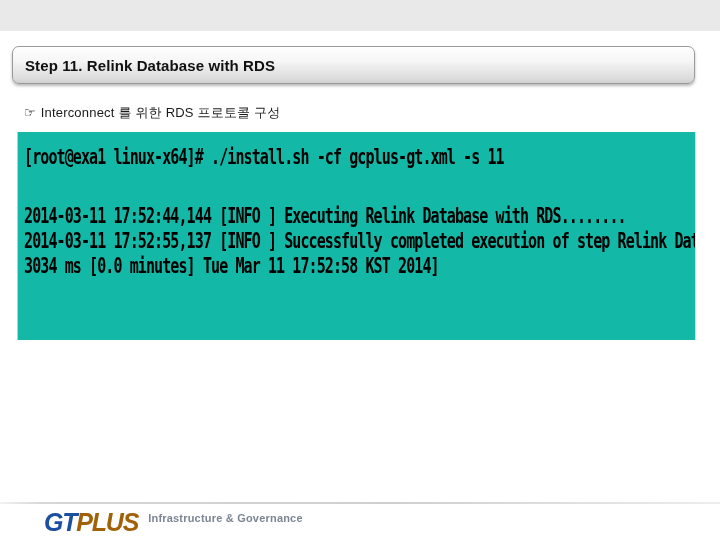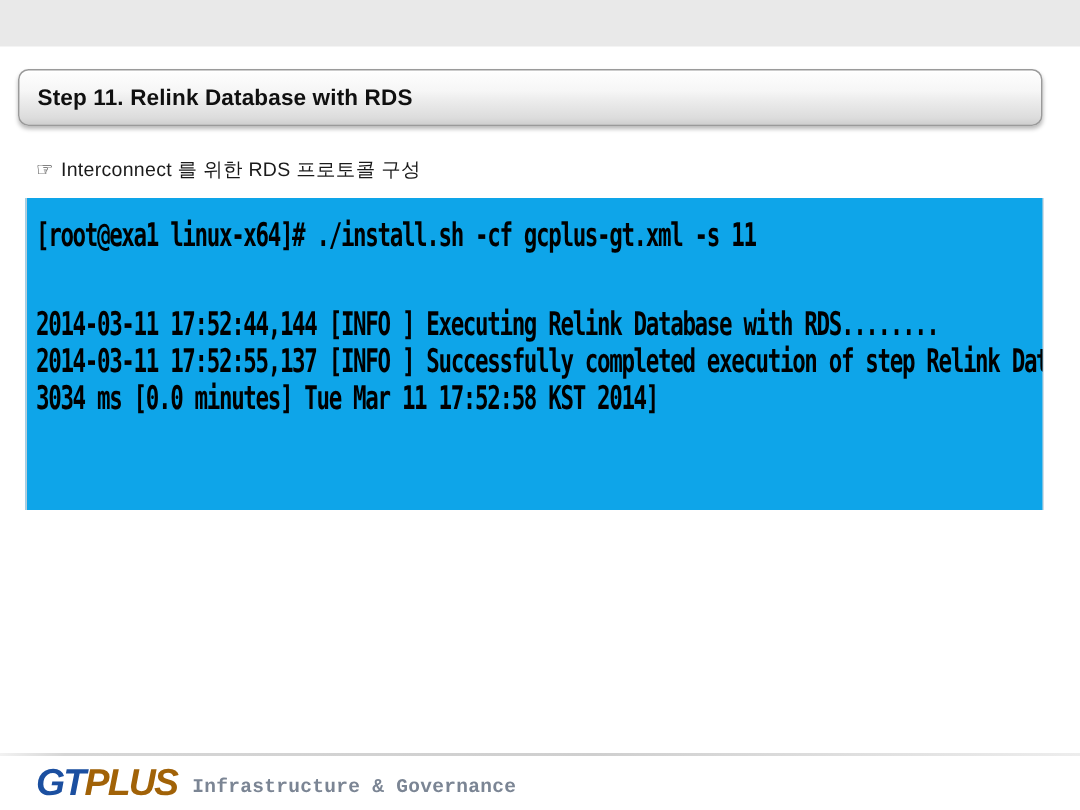--- a/index.html
+++ b/index.html
@@ -77,21 +77,21 @@
   
   .console-box {
     position: absolute;
     left: 17px;
     top: 132px;
     width: 679px;
     height: 208px;
     box-sizing: border-box;
     border-left: 1px solid #b9ccd8;
     border-right: 1px solid #d3dde4;
-    background: #0ea5e9;
+    background: #14b8a6;
     overflow: hidden;
   }
   .console-inner {
     padding: 10px 0 0 6px;
     font-family: "DejaVu Sans Mono", "Liberation Mono", monospace;
     font-size: 15px;
     font-weight: bold;
     line-height: 1.0;
     color: #000000;
     white-space: nowrap;
@@ -123,31 +123,31 @@
   }
   .logo {
     margin-left: 24px;
     font-size: 25px;
     font-weight: bold;
     font-style: italic;
     letter-spacing: -1.2px;
     line-height: 1;
     font-family: "Liberation Sans", sans-serif;
   }
-  .logo .gt { color: #1b4fa0; }
+  .logo .gt { color: #1b4fa0; margin-left: 20px; }
   .logo .plus { color: #a16207; }
   .tagline {
     margin-left: 10px;
-    font-family: Liberation Mono, monospace;
-    font-size: 13px;
+    font-family: Liberation Sans, sans-serif;
+    font-size: 11px;
     font-weight: bold;
     color: #7b8594;
     letter-spacing: 0.2px;
     align-self: flex-end;
-    padding-bottom: 8px;
+    padding-bottom: 16px;
   }
 </style>
 </head>
 <body>
 
 <div class="top-band"></div>
 
 <div class="title-bar">
   <span class="title-bar-text">Step 11. Relink Database with RDS</span>
 </div>

